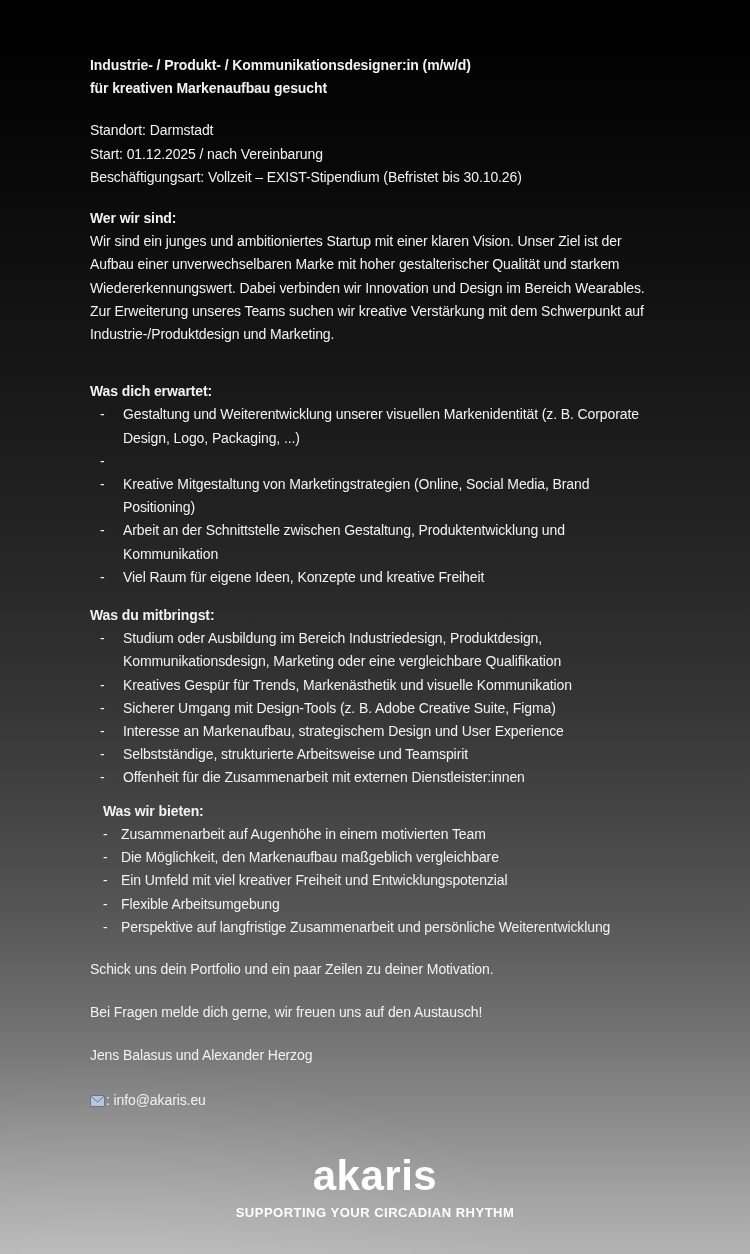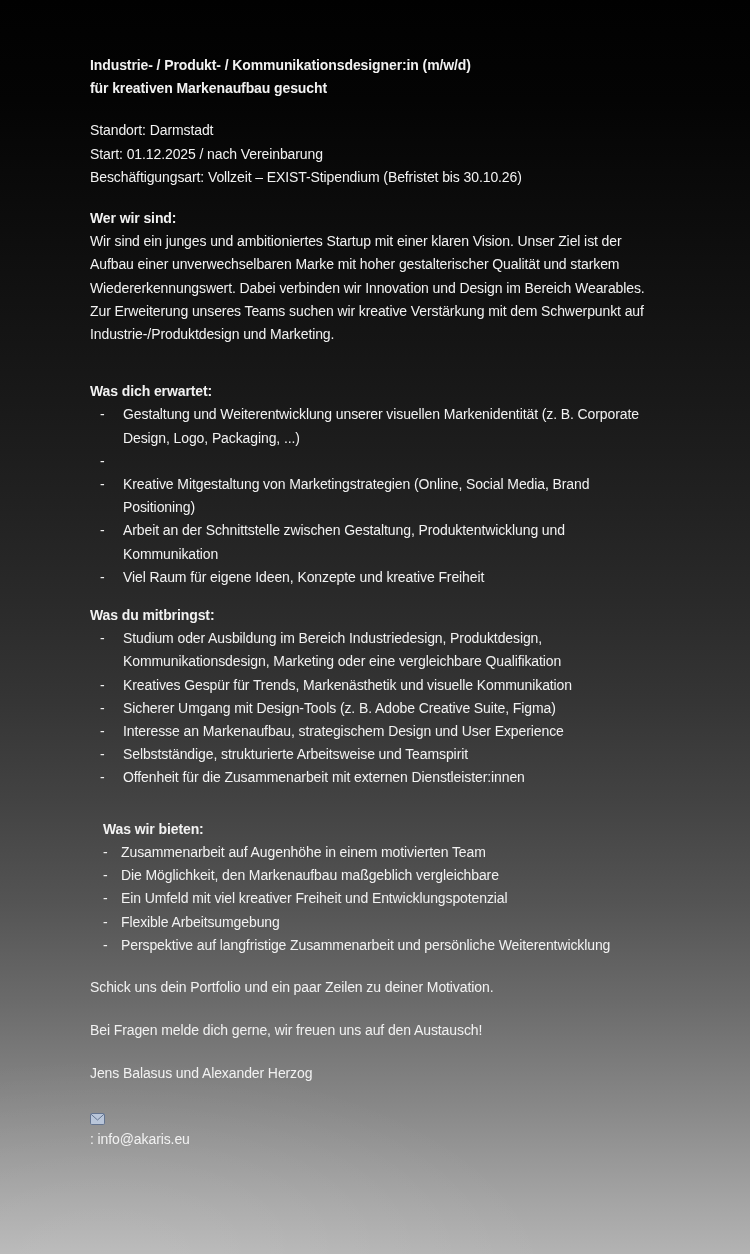--- a/index.html
+++ b/index.html
@@ -30,35 +30,35 @@
   .line {
     display: block;
     line-height: 23.2px;
     white-space: pre;
   }
   .bold { font-weight: bold; }
   .block-title { margin-bottom: 19px; }
   .block-meta  { margin-bottom: 18px; }
   .sec-about   { margin-bottom: 34px; }
   .sec-expect  { margin-bottom: 15px; }
-  .sec-bring   { margin-bottom: 28px; }
+  .sec-bring   { margin-bottom: 10px; }
   .sec-offer   { margin-bottom: 19px; }
   .p-portfolio { margin-bottom: 20px; }
   .p-questions { margin-bottom: 20px; }
   .p-signature { margin-bottom: 21px; }
   .bullet { display: flex; }
   .bullet .dash {
     flex: 0 0 33px;
     box-sizing: border-box;
     padding-left: 10px;
     line-height: 23.2px;
   }
   .indented .heading { padding-left: 13px; }
   .indented .bullet .dash { flex-basis: 31px; padding-left: 13px; }
-  .contact-line { display: flex; align-items: flex-start; flex-direction: column; }
+  .contact-line { display: flex; align-items: flex-start; }
   .mail-icon {
     display: inline-block;
     margin-top: 5px;
     margin-right: 1px;
   }
   .footer {
     position: absolute;
     left: 0;
     right: 0;
     top: 1152px;
@@ -229,13 +229,17 @@
         <svg width="15" height="12" viewBox="0 0 15 12" aria-hidden="true">
           <rect x="0.5" y="0.5" width="14" height="11" rx="1.2" fill="#b9c6da" stroke="#64748f"></rect>
           <path d="M1 1.2 L7.5 7 L14 1.2" fill="none" stroke="#64748f" stroke-width="1"></path>
         </svg>
       </span>
       <span class="line">: info@akaris.eu</span>
     </div>
 
   </div>
 
+  <div class="footer">
+    <div class="logo">akaris</div>
+    <div class="tagline">SUPPORTING YOUR CIRCADIAN RHYTHM</div>
+  </div>
 </div>
 
 </body></html>

